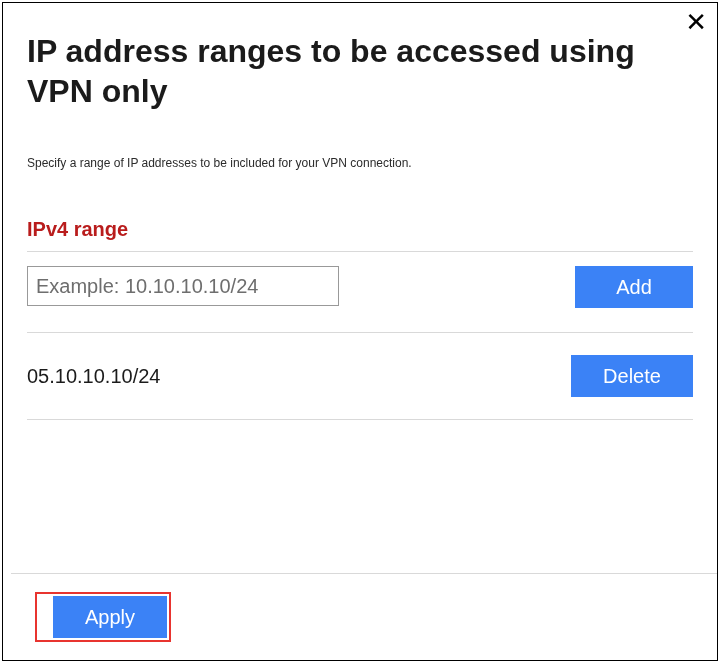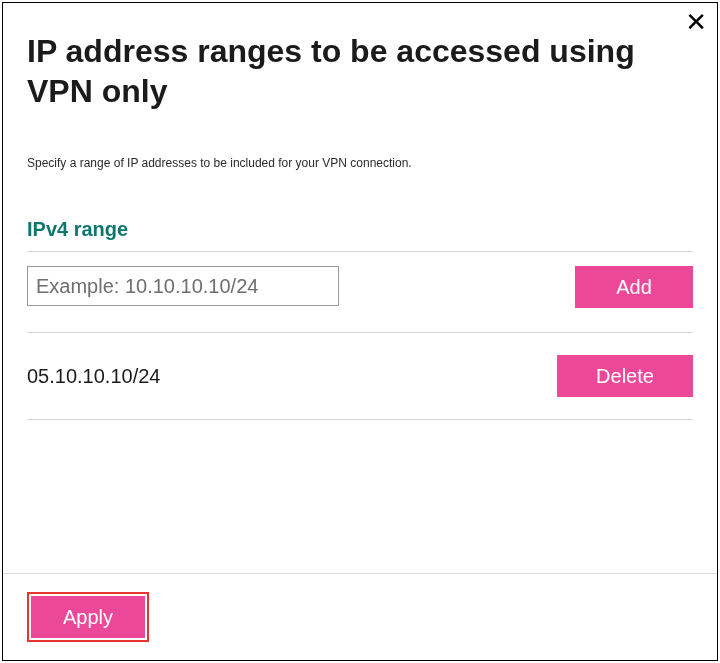--- a/index.html
+++ b/index.html
@@ -46,21 +46,21 @@
     }
     .description {
       font-size: 12px;
       color: #2b2b2b;
       line-height: 1.45;
       margin-bottom: 46px;
     }
     .section-label {
       font-size: 20px;
       font-weight: 600;
-      color: #0f766e;
+      color: #b91c1c;
       margin-bottom: 10px;
       margin-top: 24px;
     }
     .divider {
       border: none;
       border-top: 1px solid #d9d9d9;
     }
     .row {
       display: flex;
       align-items: center;
@@ -84,42 +84,43 @@
       font-family: inherit;
     }
     .ip-input::placeholder {
       color: #6e6e6e;
     }
     .entry-text {
       font-size: 20px;
       color: #1b1b1b;
     }
     .btn {
-      background: #ec4899;
+      background: #3b82f6;
       color: #fff;
       border: none;
       font-size: 20px;
       font-family: inherit;
       cursor: pointer;
       text-align: right;
       display: inline-flex;
       align-items: center;
       justify-content: center;
       height: 42px;
+      margin-left: 14px;
     }
     .btn-add {
       width: 118px;
     }
     .btn-delete {
-      width: 136px;
+      width: 122px;
     }
     .footer {
       position: absolute;
       bottom: 0;
-      left: 0;
+      left: 8px;
       right: 0;
       border-top: 1px solid #d9d9d9;
       padding: 18px 24px;
     }
     .apply-wrapper {
       display: inline-block;
       border: 2px solid #e8342f;
       padding: 2px;
     }
     .btn-apply {

